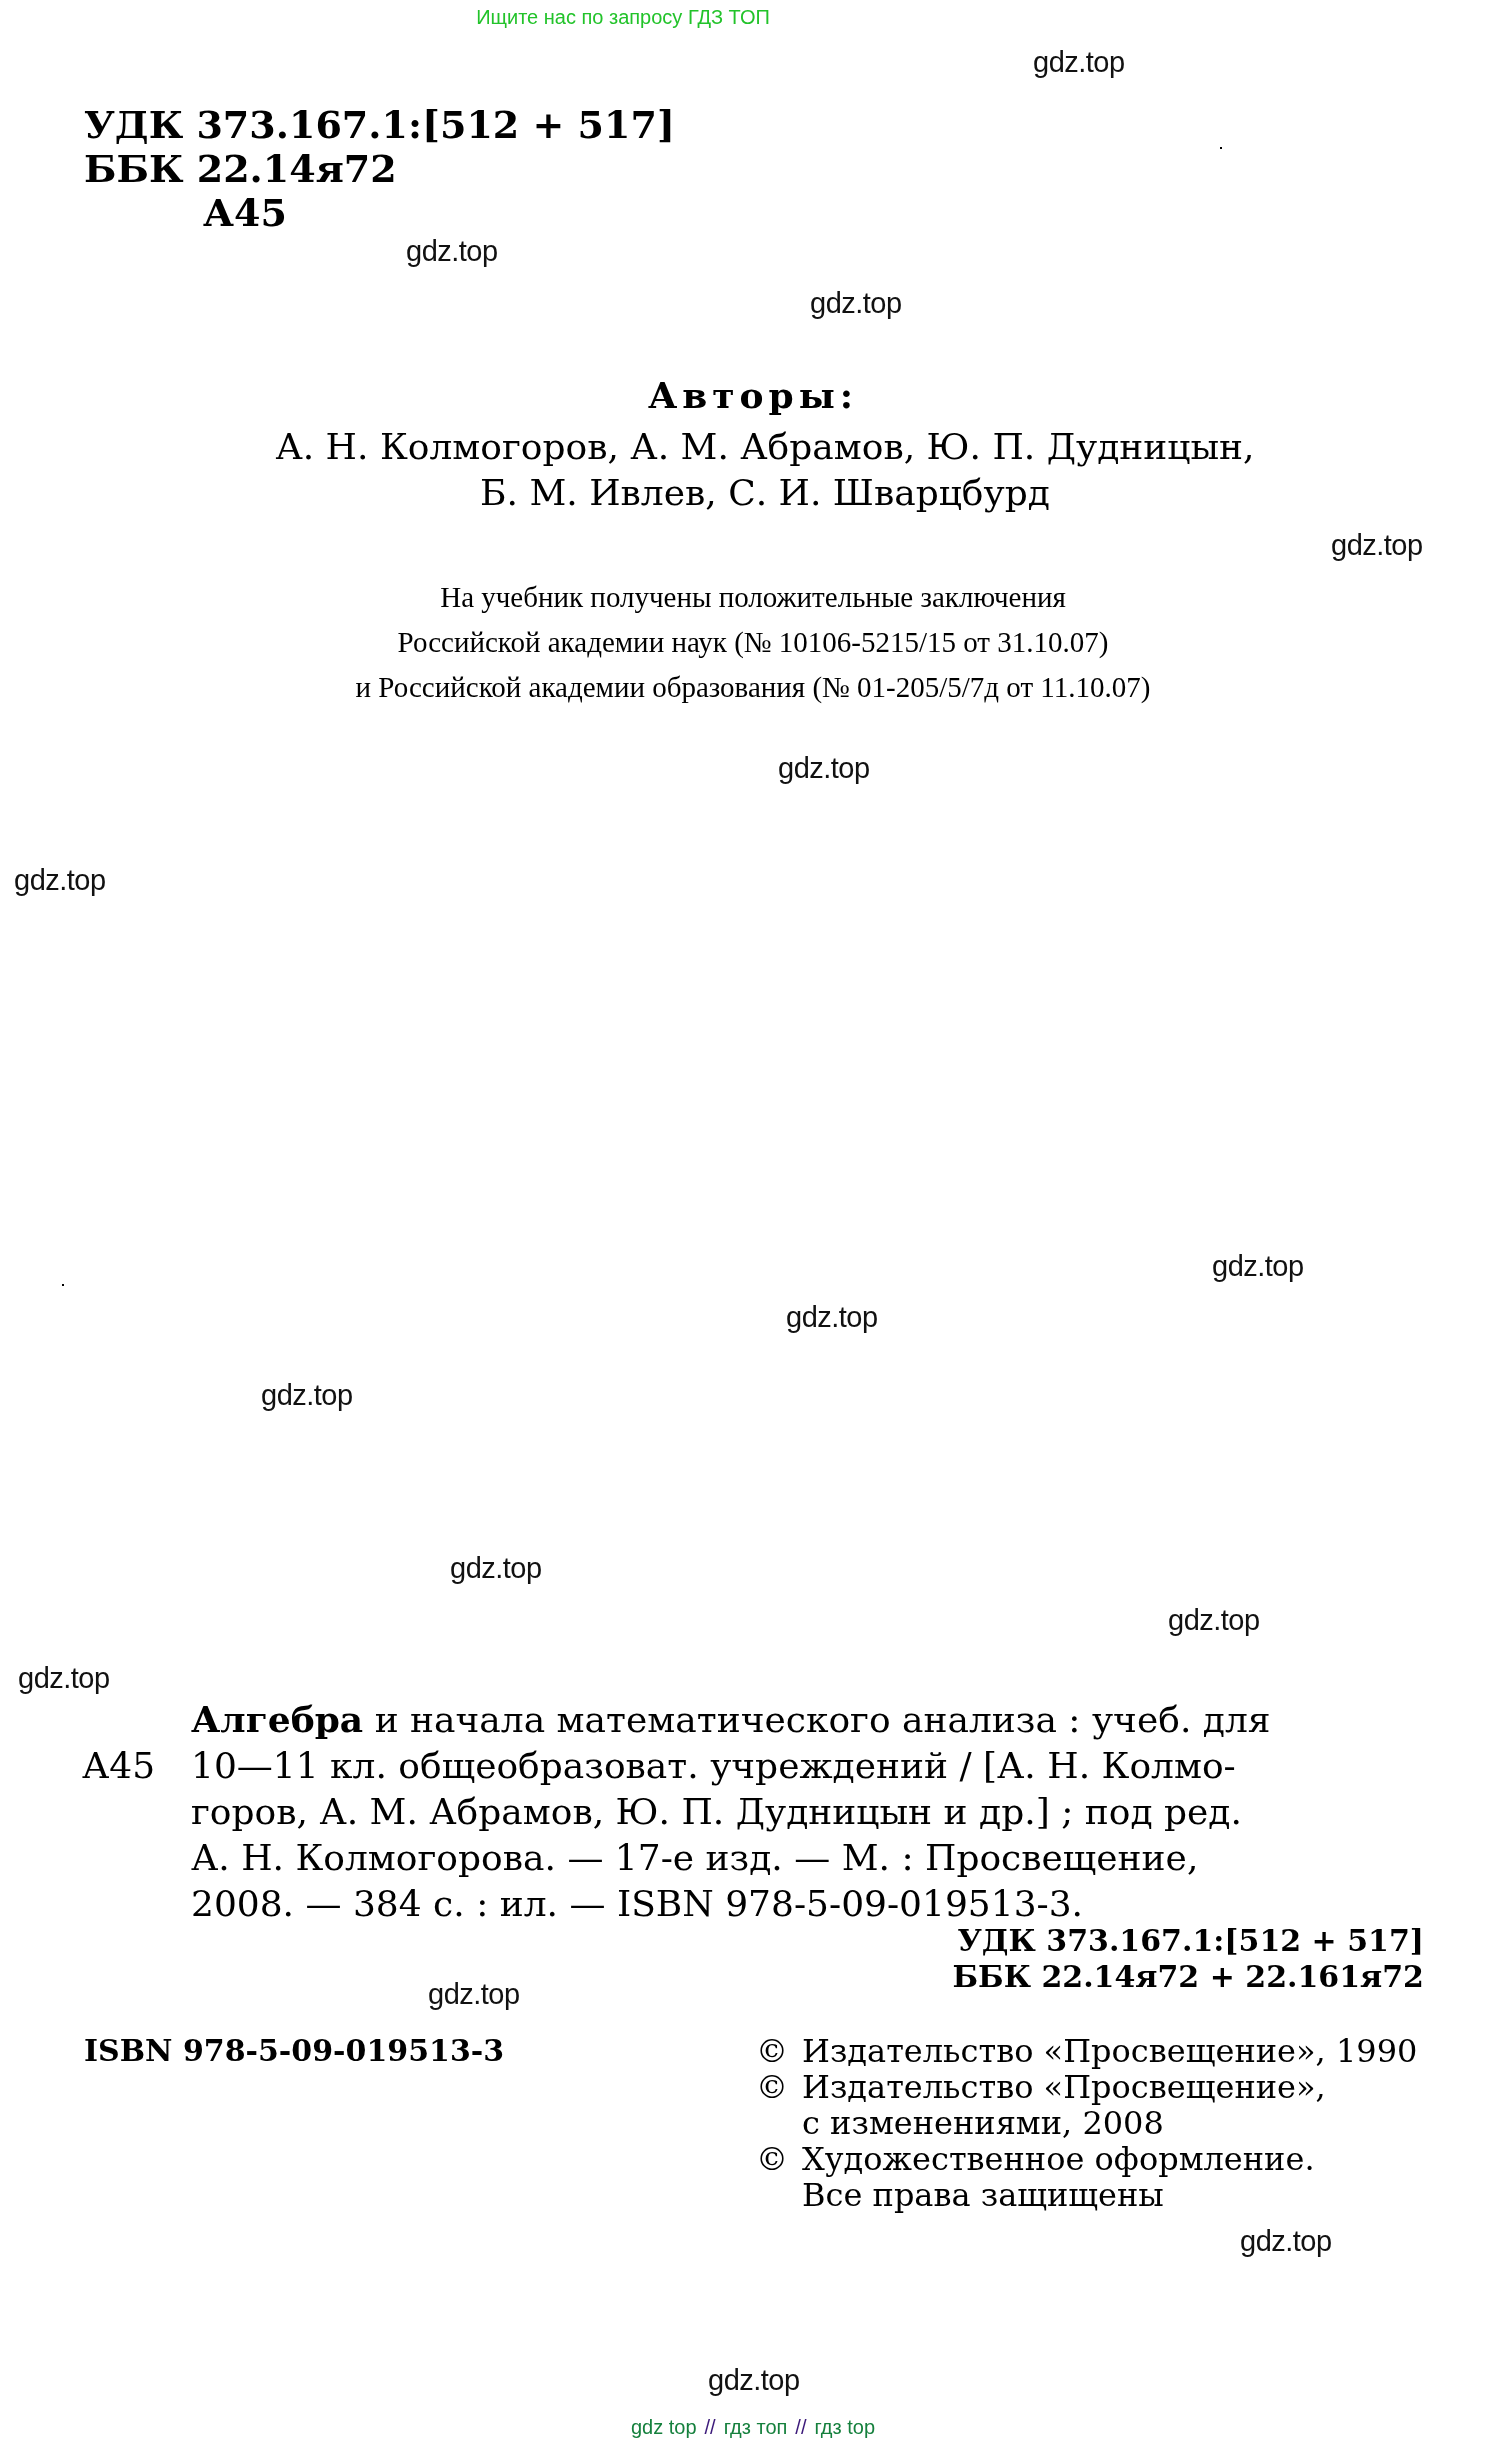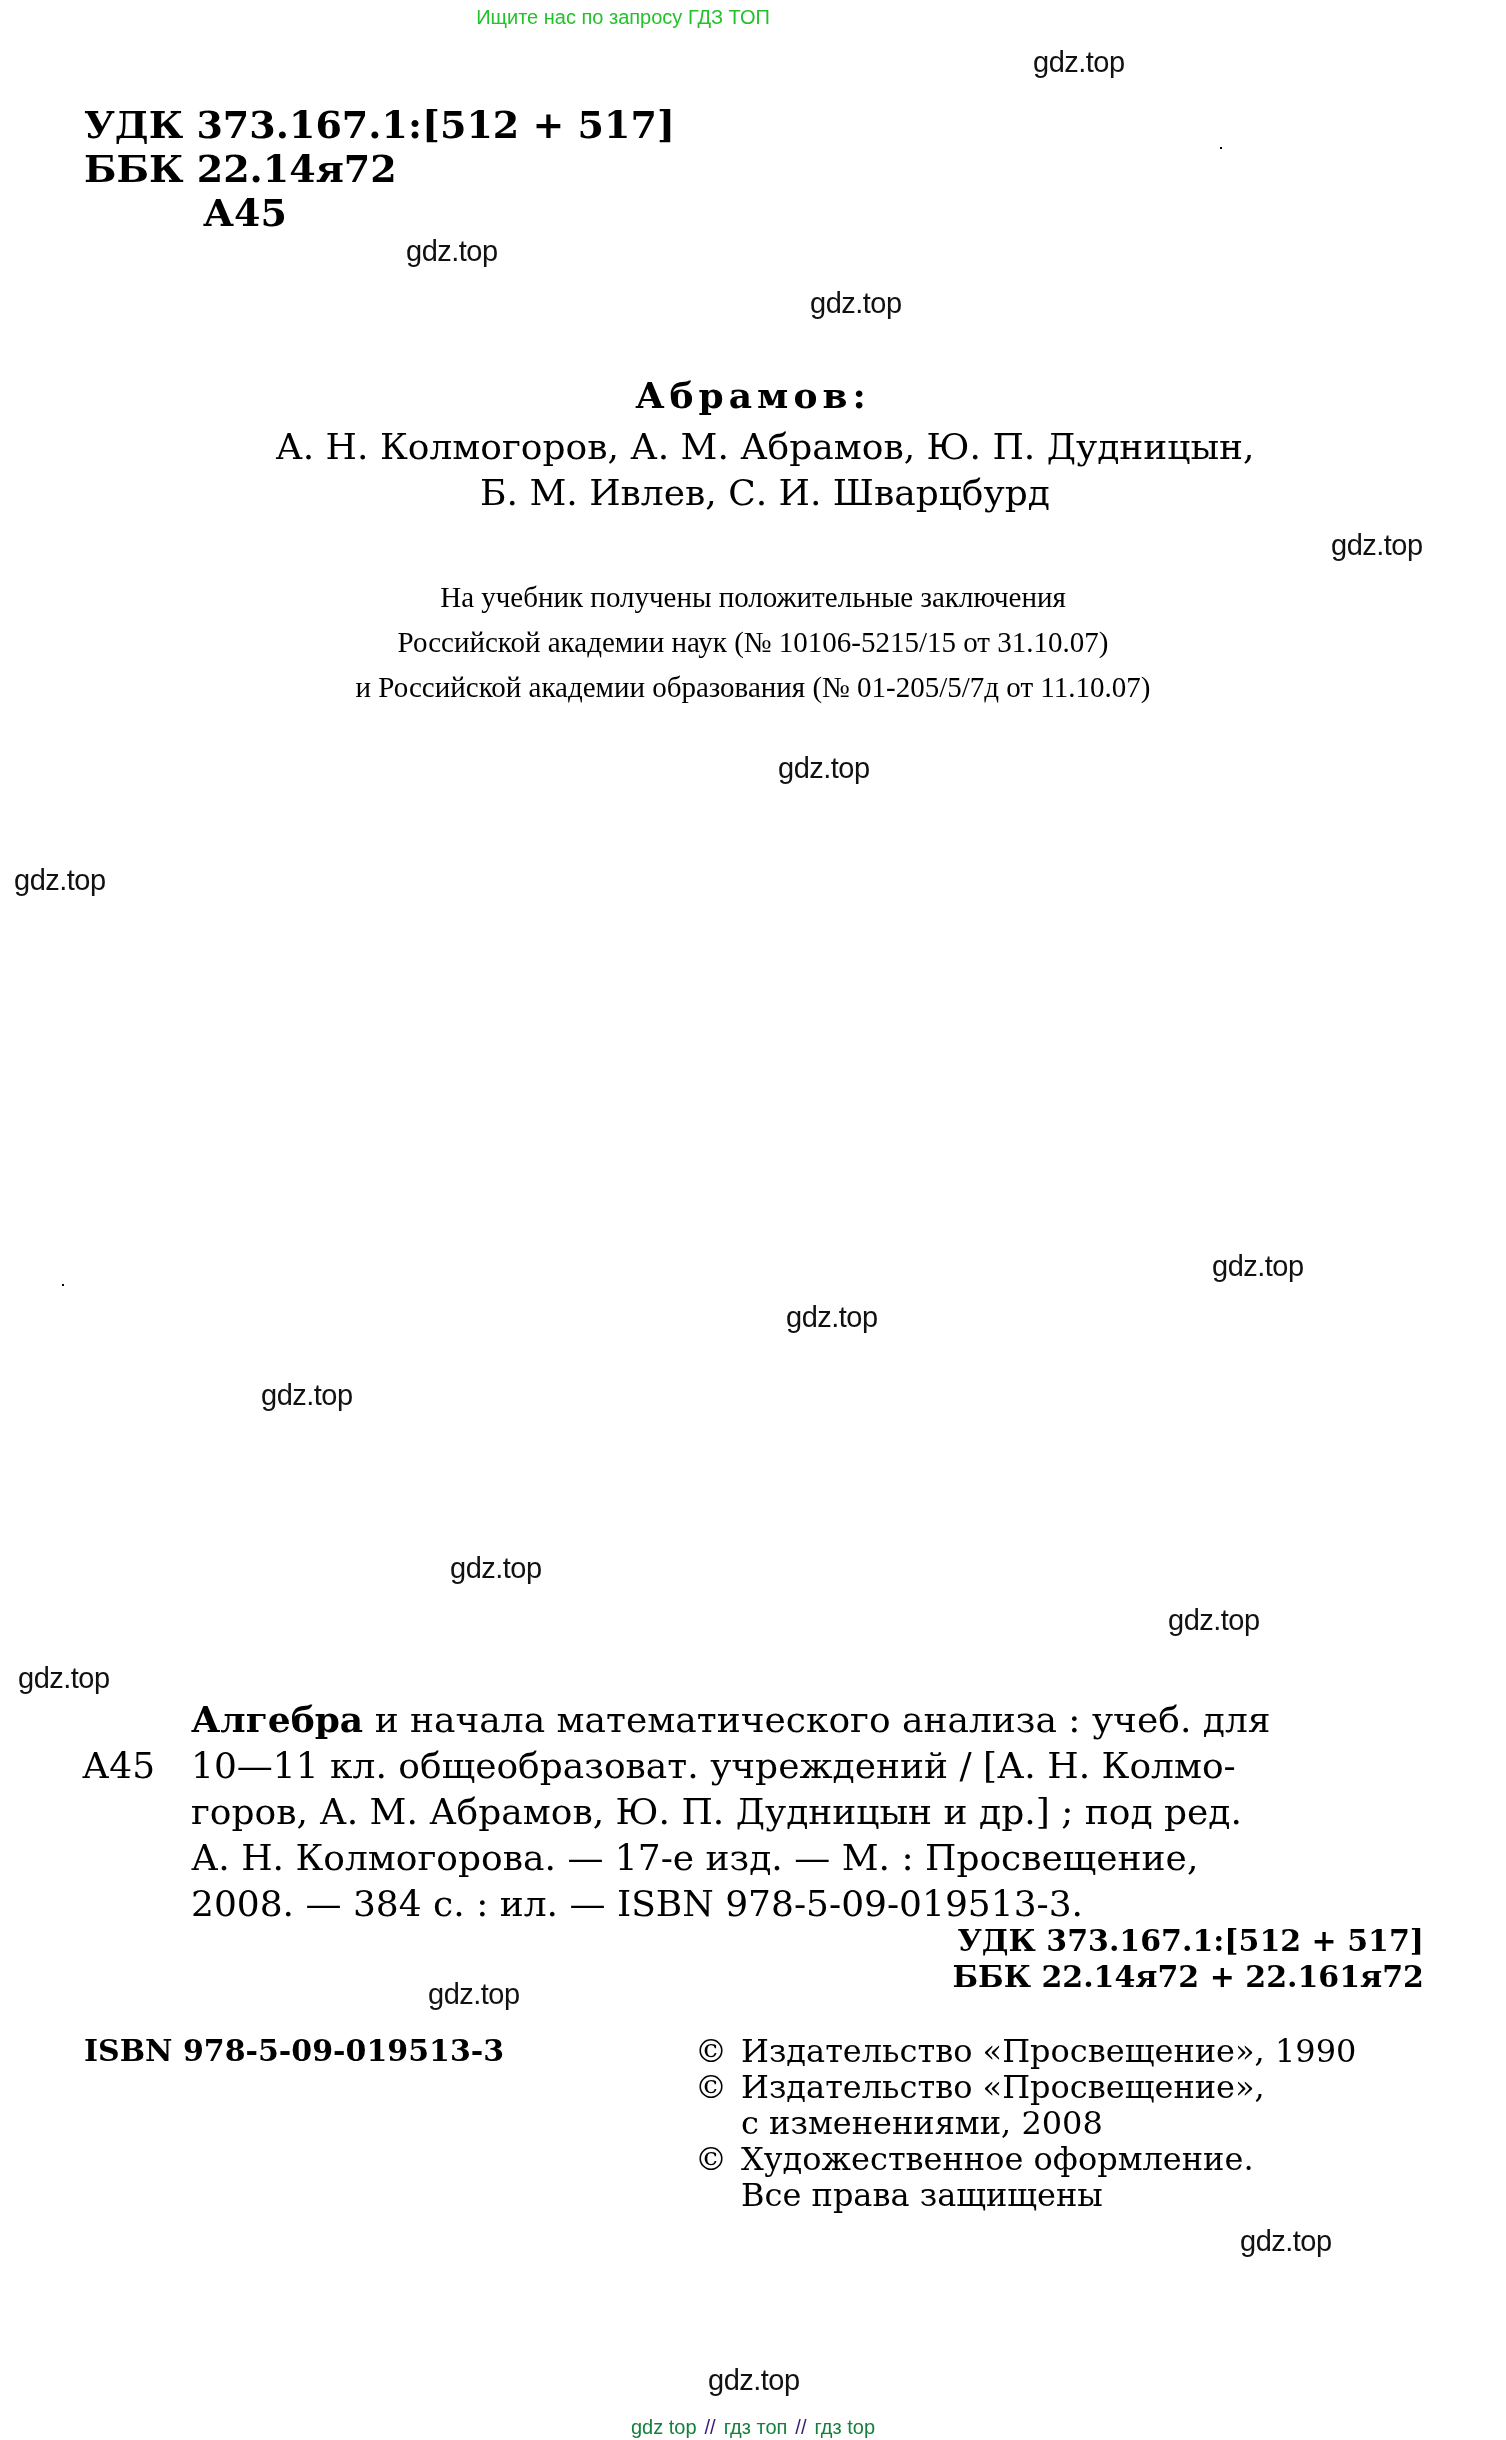--- a/index.html
+++ b/index.html
@@ -23,21 +23,21 @@
     .biblio { left: 82px; top: 1696px; width: 1343px; font-size: 36px; line-height: 46px; }
     .biblio .row { display: block; white-space: nowrap; }
     .biblio .indent { padding-left: 109px; }
     .biblio .code { display: inline-block; width: 109px; }
     .biblio b { font-weight: bold; }
 
     .class-codes2 { right: 82px; top: 1923px; text-align: right; font-size: 30px; font-weight: bold; line-height: 36px; }
     .class-codes2 .row { display: block; }
 
     .isbn { left: 84px; top: 2033px; font-size: 30px; font-weight: bold; }
-    .copyright { left: 695px; top: 2033px; font-size: 32px; line-height: 36px; }
+    .copyright { left: 756px; top: 2033px; font-size: 32px; line-height: 36px; }
     .copyright .row { display: block; white-space: nowrap; }
     .copyright .sym { display: inline-block; width: 46px; }
     .copyright .cont { padding-left: 46px; }
 
     .footer-links { top: 2416px; left: 0; width: 1506px; text-align: center; font-size: 20px; color: #3c1a7a; }
     .footer-links a { color: #15803d; text-decoration: none; }
     .footer-links .sep { padding: 0 8px; }
 
     .dot { position: absolute; width: 2px; height: 2px; background: #000; }
   </style>
@@ -64,21 +64,21 @@
 
 <div class="dot" style="left:1220px;top:147px;"></div>
 <div class="dot" style="left:62px;top:1284px;"></div>
 
 <div class="abs serif class-codes">
   <span class="row">УДК  373.167.1:[512 + 517]</span>
   <span class="row">ББК  22.14я72</span>
   <span class="row a45">А45</span>
 </div>
 
-<div class="abs serif authors-head">Абрамов:</div>
+<div class="abs serif authors-head">Авторы:</div>
 <div class="abs serif authors">
   <span style="display:block">А. Н. Колмогоров, А. М. Абрамов, Ю. П. Дудницын,</span>
   <span style="display:block">Б. М. Ивлев, С. И. Шварцбурд</span>
 </div>
 
 <div class="abs serif approval">
   <span class="row">На учебник получены положительные заключения</span>
   <span class="row">Российской академии наук (№ 10106-5215/15 от 31.10.07)</span>
   <span class="row">и Российской академии образования (№ 01-205/5/7д от 11.10.07)</span>
 </div>

